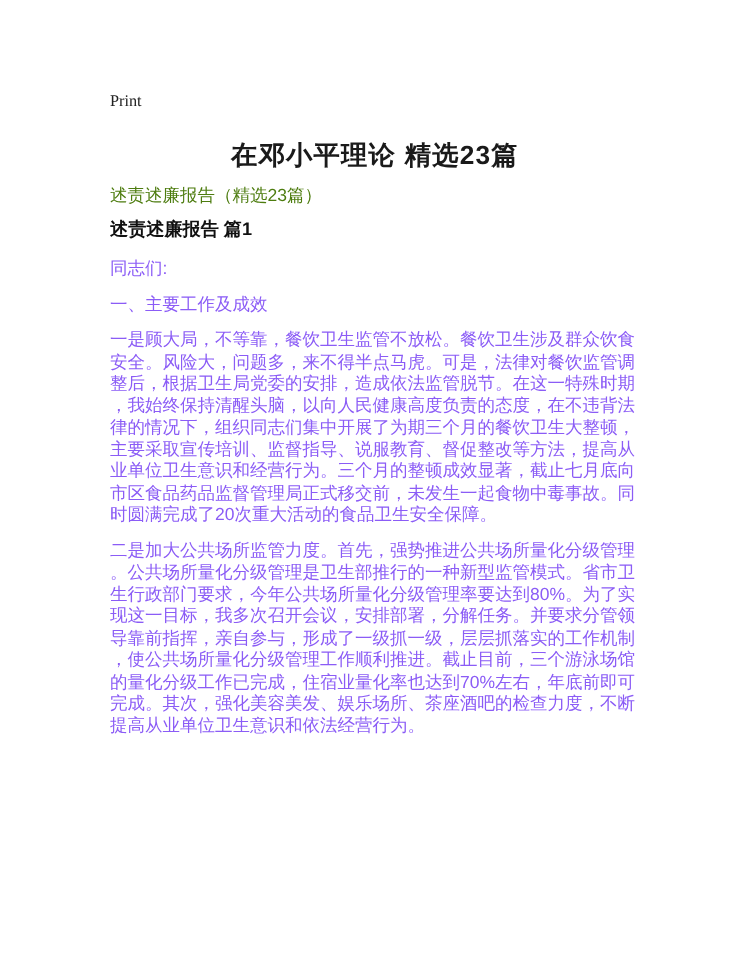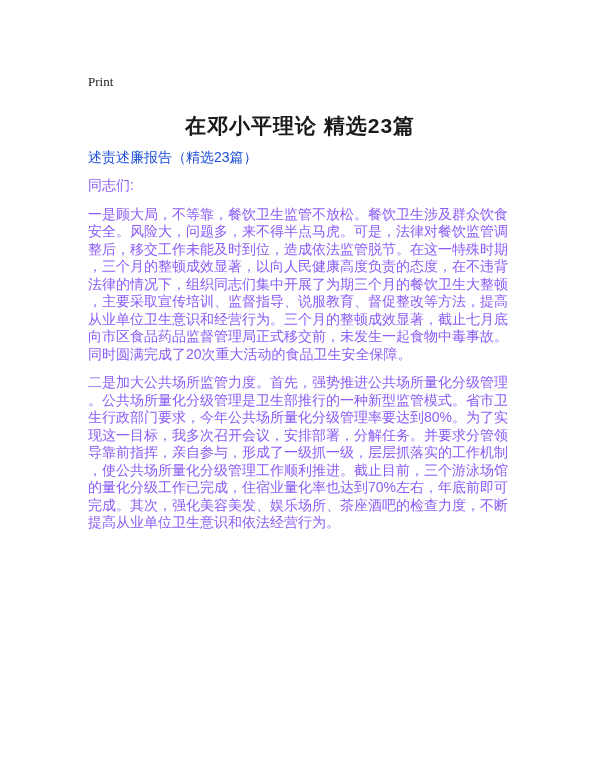--- a/index.html
+++ b/index.html
@@ -36,21 +36,21 @@
     font-weight: bold;
     text-align: center;
     color: #1a1a1a;
     letter-spacing: 1px;
     margin: 12px 0 11px 0;
     line-height: 24px;
   }
   .doc-subtitle {
     font-size: 14px;
     font-weight: normal;
-    color: #1d4ed8;
+    color: #4d7c0f;
     margin: 10px 0 11px 0;
     line-height: 17px;
   }
   .section-heading {
     font-size: 14.5px;
     font-weight: bold;
     color: #111111;
     margin: 11px 0 13px 0;
     line-height: 17px;
   }
@@ -68,25 +68,27 @@
 <body>
 
 <div class="page">
 
   <span class="print-link">Print</span>
 
   <div class="doc-title">在邓小平理论 精选23篇</div>
 
   <div class="doc-subtitle">述责述廉报告（精选23篇）</div>
 
+  <div class="section-heading">述责述廉报告 篇1</div>
 
   <p class="body-para">同志们:</p>
 
 
+  <p class="body-para">一、主要工作及成效</p>
 
 
-  <p class="body-para">一是顾大局，不等靠，餐饮卫生监管不放松。餐饮卫生涉及群众饮食安全。风险大，问题多，来不得半点马虎。可是，法律对餐饮监管调整后，移交工作未能及时到位，造成依法监管脱节。在这一特殊时期，三个月的整顿成效显著，以向人民健康高度负责的态度，在不违背法律的情况下，组织同志们集中开展了为期三个月的餐饮卫生大整顿，主要采取宣传培训、监督指导、说服教育、督促整改等方法，提高从业单位卫生意识和经营行为。三个月的整顿成效显著，截止七月底向市区食品药品监督管理局正式移交前，未发生一起食物中毒事故。同时圆满完成了20次重大活动的食品卫生安全保障。</p>
+  <p class="body-para">一是顾大局，不等靠，餐饮卫生监管不放松。餐饮卫生涉及群众饮食安全。风险大，问题多，来不得半点马虎。可是，法律对餐饮监管调整后，根据卫生局党委的安排，造成依法监管脱节。在这一特殊时期，我始终保持清醒头脑，以向人民健康高度负责的态度，在不违背法律的情况下，组织同志们集中开展了为期三个月的餐饮卫生大整顿，主要采取宣传培训、监督指导、说服教育、督促整改等方法，提高从业单位卫生意识和经营行为。三个月的整顿成效显著，截止七月底向市区食品药品监督管理局正式移交前，未发生一起食物中毒事故。同时圆满完成了20次重大活动的食品卫生安全保障。</p>
 
   <p class="body-para">二是加大公共场所监管力度。首先，强势推进公共场所量化分级管理。公共场所量化分级管理是卫生部推行的一种新型监管模式。省市卫生行政部门要求，今年公共场所量化分级管理率要达到80%。为了实现这一目标，我多次召开会议，安排部署，分解任务。并要求分管领导靠前指挥，亲自参与，形成了一级抓一级，层层抓落实的工作机制，使公共场所量化分级管理工作顺利推进。截止目前，三个游泳场馆的量化分级工作已完成，住宿业量化率也达到70%左右，年底前即可完成。其次，强化美容美发、娱乐场所、茶座酒吧的检查力度，不断提高从业单位卫生意识和依法经营行为。</p>
 
   
 
 </div>
 
 </body></html>

